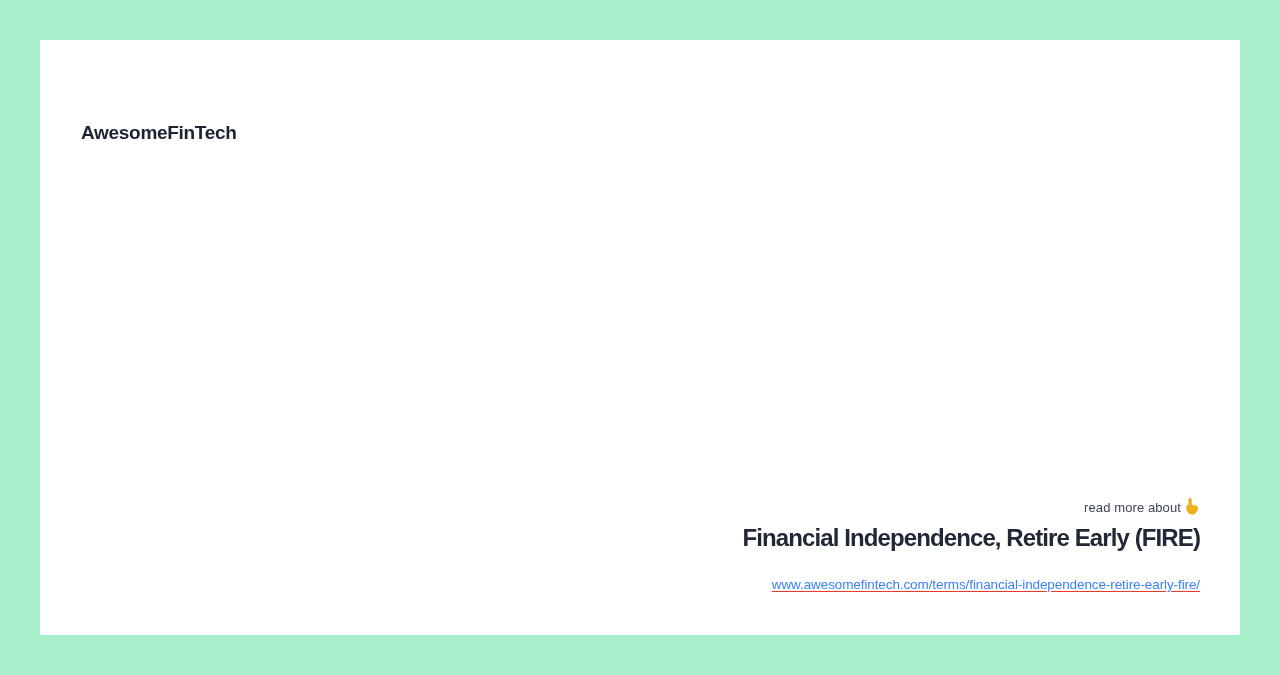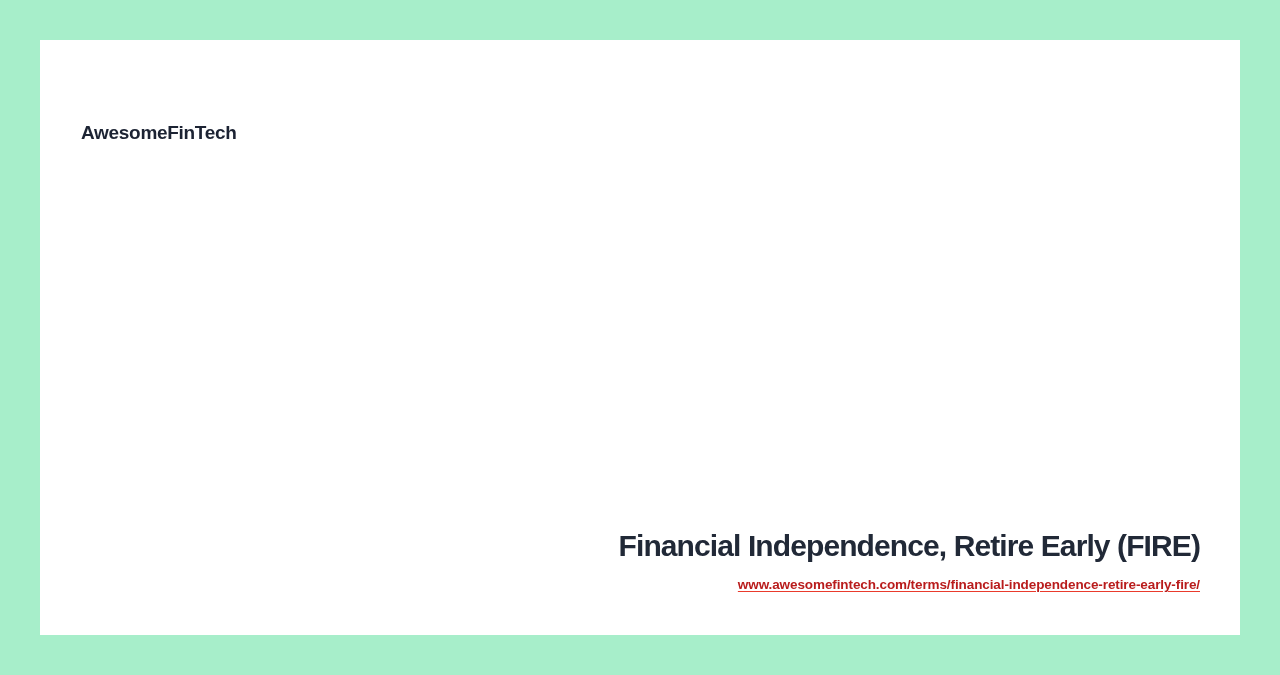--- a/index.html
+++ b/index.html
@@ -81,33 +81,33 @@
   
   .point-down-icon {
     display: inline-block;
     width: 15px;
     height: 17px;
     vertical-align: -3px;
     margin-left: 4px;
   }
 
   #footer-title {
-    font-size: 30px;
+    font-size: 24px;
     font-weight: 700;
     letter-spacing: -0.9px;
     color: #212937;
     line-height: 38px;
     white-space: nowrap;
-    margin-bottom: 10px;
+    margin-bottom: 18px;
   }
 
   #footer-url {
     font-size: 13.5px;
-    font-weight: 700;
-    color: #b91c1c;
+    font-weight: 400;
+    color: #3b82f6;
     text-decoration: underline;
     text-decoration-color: #ea3a2c;
     text-underline-offset: 2px;
     line-height: 17px;
     letter-spacing: -0.1px;
     white-space: nowrap;
     cursor: pointer;
   }
 </style>
 </head>
@@ -115,20 +115,26 @@
 
 <div id="stage">
 
   <div id="card">
 
     <div id="brand">AwesomeFinTech</div>
 
 
     <div id="footer">
 
+      <div id="read-more-row">
+        <span>read more about</span><span class="point-down-icon"><svg viewBox="0 0 32 36" xmlns="http://www.w3.org/2000/svg" width="15" height="17">
+            <path d="M8 3.5c0-1.6 1.3-2.9 2.9-2.9s2.9 1.3 2.9 2.9v12.1h1.6c2.4 0 7.6.4 9.6 1.6 2 1.2 2.6 3.1 2 5.4-.6 2.2-2.3 6-4 8.2-1.6 2.1-3.3 3.3-6.3 3.6-2.8.3-6.1-.3-8.2-1.8C6 30.9 4.6 28 4.1 25c-.4-2.3-.5-5.1-.3-7.2.2-1.9 1.4-2.8 2.6-2.8 1 0 1.6.4 1.6.4V3.5z" fill="#f1b31c" stroke="#d79021" stroke-width="1"></path>
+            <path d="M13.8 15.6v-2.2M18 16v-1.6M22 16.4v-1.2" stroke="#d79021" stroke-width="1" fill="none"></path>
+          </svg></span>
+      </div>
 
       <div id="footer-title">Financial Independence, Retire Early (FIRE)</div>
 
       <a id="footer-url" href="#">www.awesomefintech.com/terms/financial-independence-retire-early-fire/</a>
 
     </div>
 
   </div>
 
 </div>

